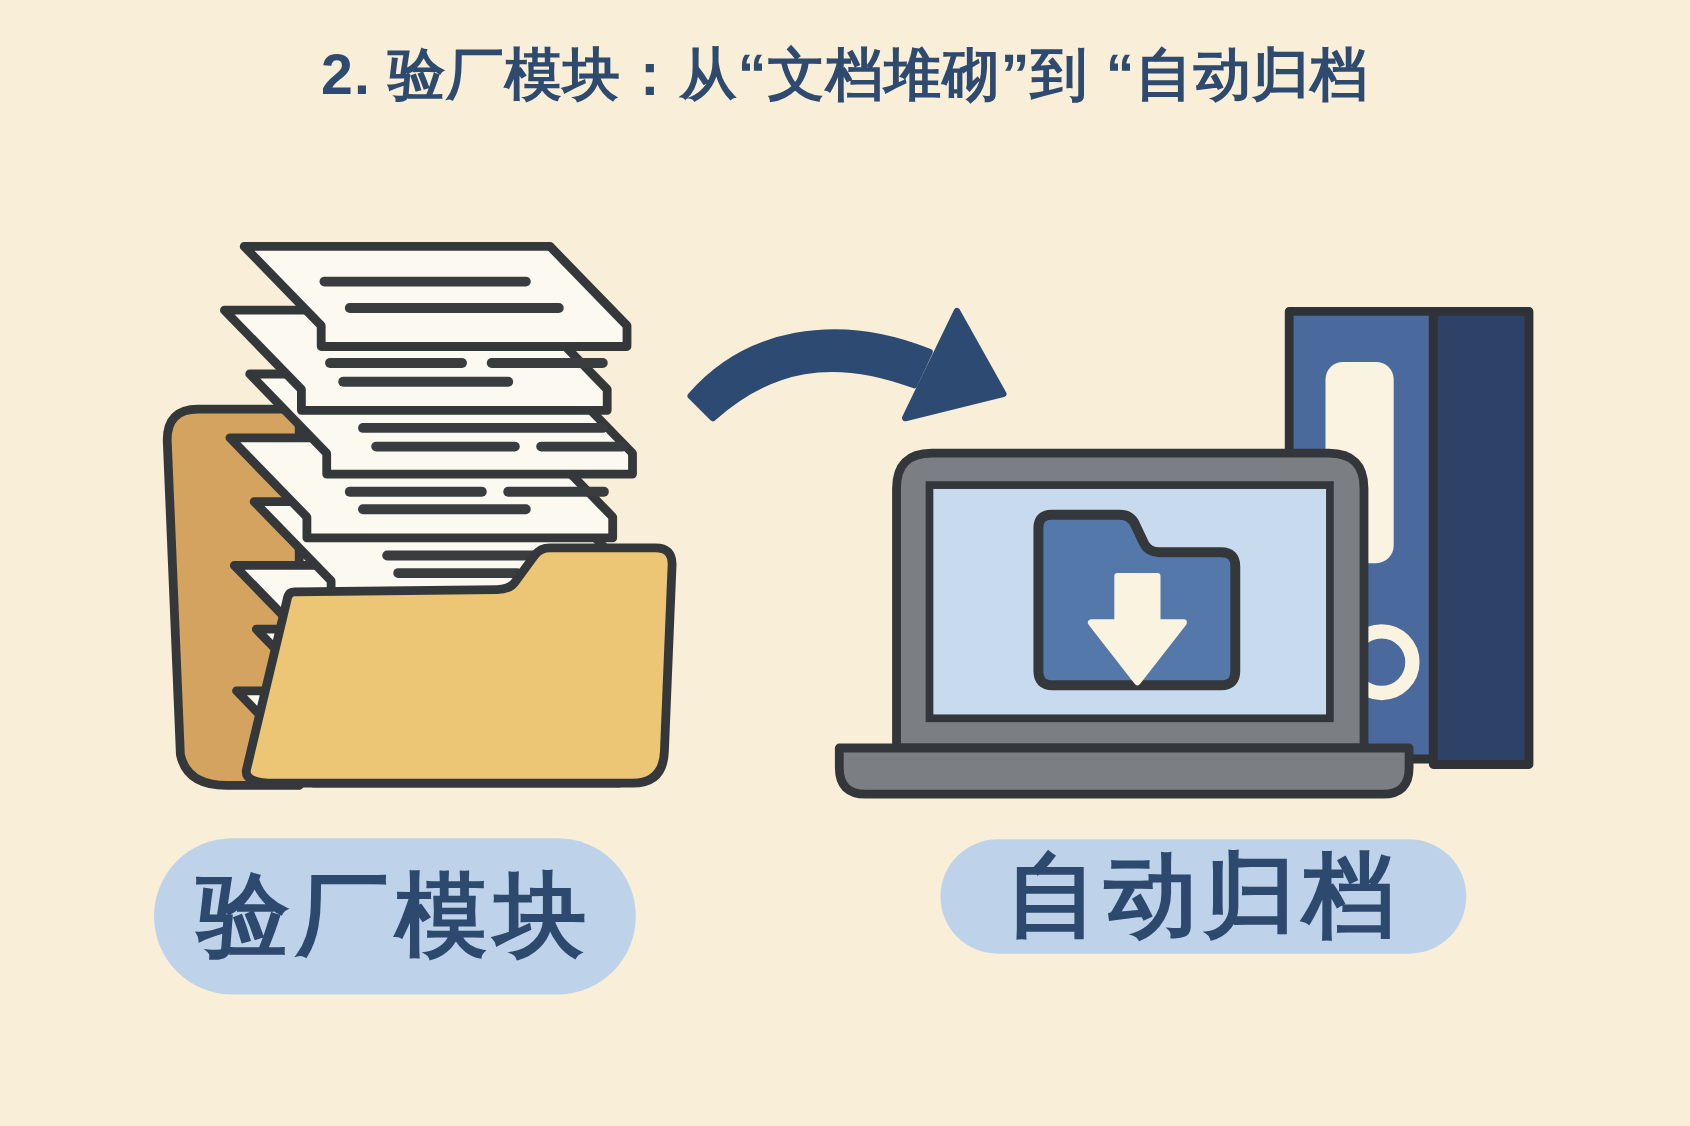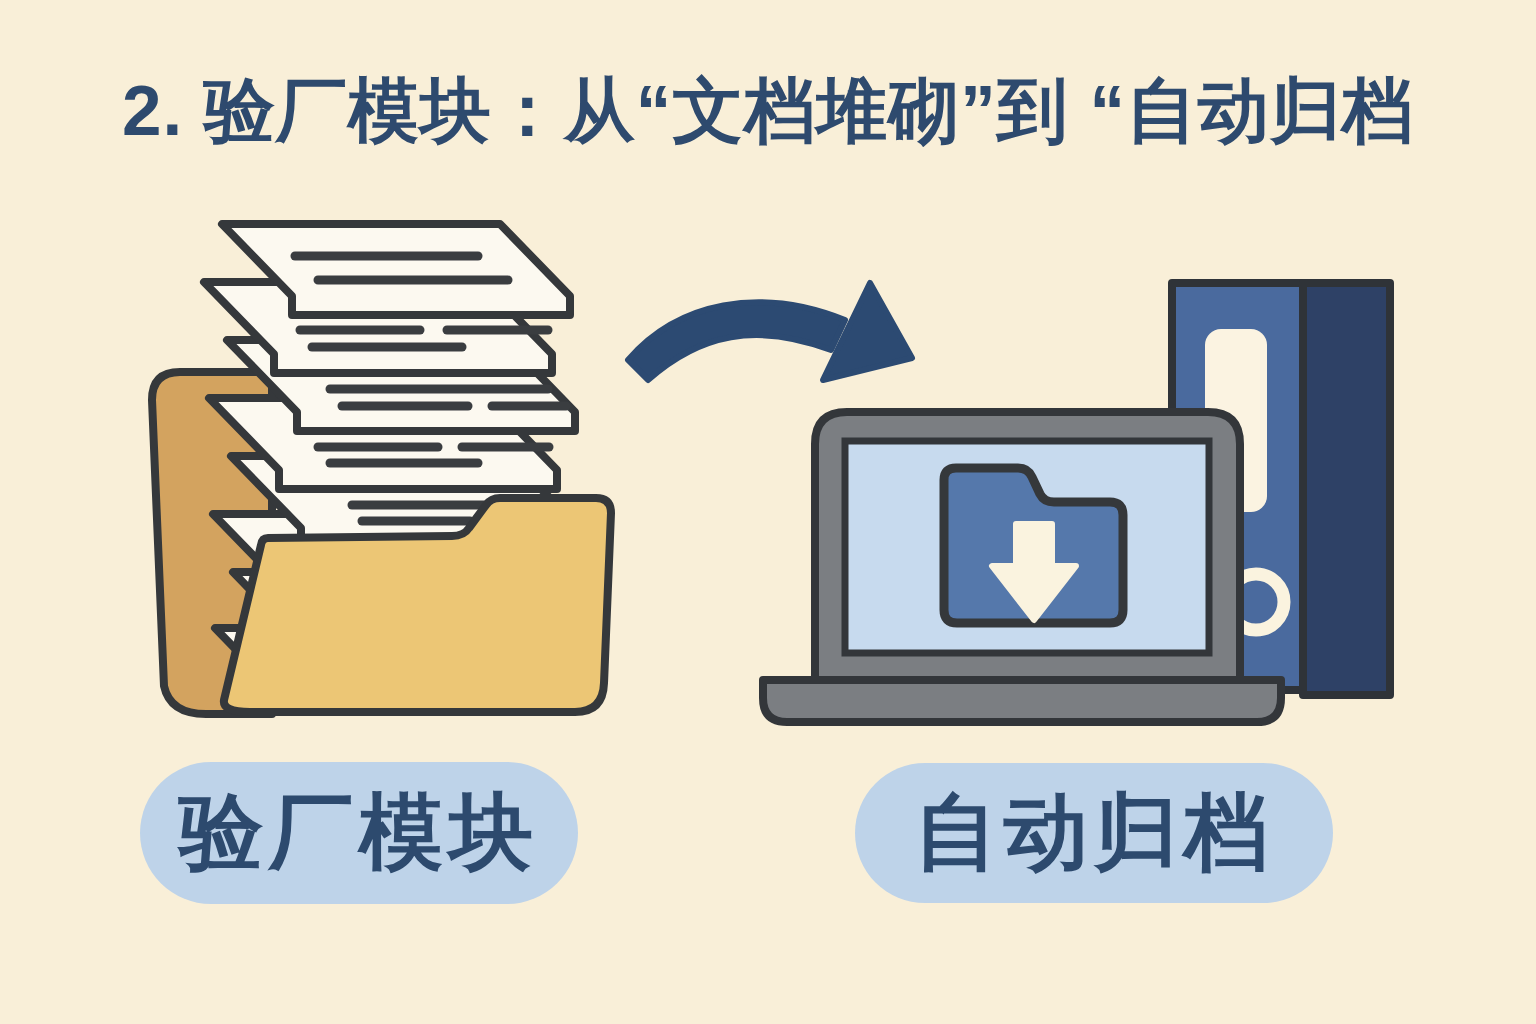--- a/index.html
+++ b/index.html
@@ -3,36 +3,36 @@
 <meta charset="utf-8">
 <style>
   html,body{margin:0;padding:0;}
   body{
     width:1536px;height:1024px;overflow:hidden;position:relative;
     background:#f9efd8;
     font-family:"Liberation Sans","DejaVu Sans",sans-serif;
   }
   .stage{position:absolute;inset:0;}
   .title{
-    position:absolute;top:64px;left:0;width:1536px;
+    position:absolute;top:33px;left:0;width:1536px;
     text-align:center;
-    font-size:71px;font-weight:800;letter-spacing:1px;
+    font-size:52px;font-weight:800;letter-spacing:1px;
     color:#2e4a6e;
     white-space:nowrap;
   }
   .illustration{position:absolute;top:0;left:0;}
   .pill{
     position:absolute;
     background:#bed3e9;
     border-radius:72px;
     display:flex;align-items:center;justify-content:center;
     color:#2d4a6e;font-weight:800;font-size:84px;letter-spacing:6px;
   }
   .pill-left{left:140px;top:762px;width:438px;height:142px;}
-  .pill-right{left:855px;top:763px;width:478px;height:140px;font-family:Liberation Mono, monospace;}
+  .pill-right{left:855px;top:763px;width:478px;height:104px;font-family:Liberation Mono, monospace;}
 </style>
 </head>
 <body>
 
 <div class="stage">
 
   <div class="title">2. 验厂模块：从“文档堆砌”到 “自动归档</div>
 
   <svg class="illustration" width="1536" height="1024" viewBox="0 0 1536 1024">
 

